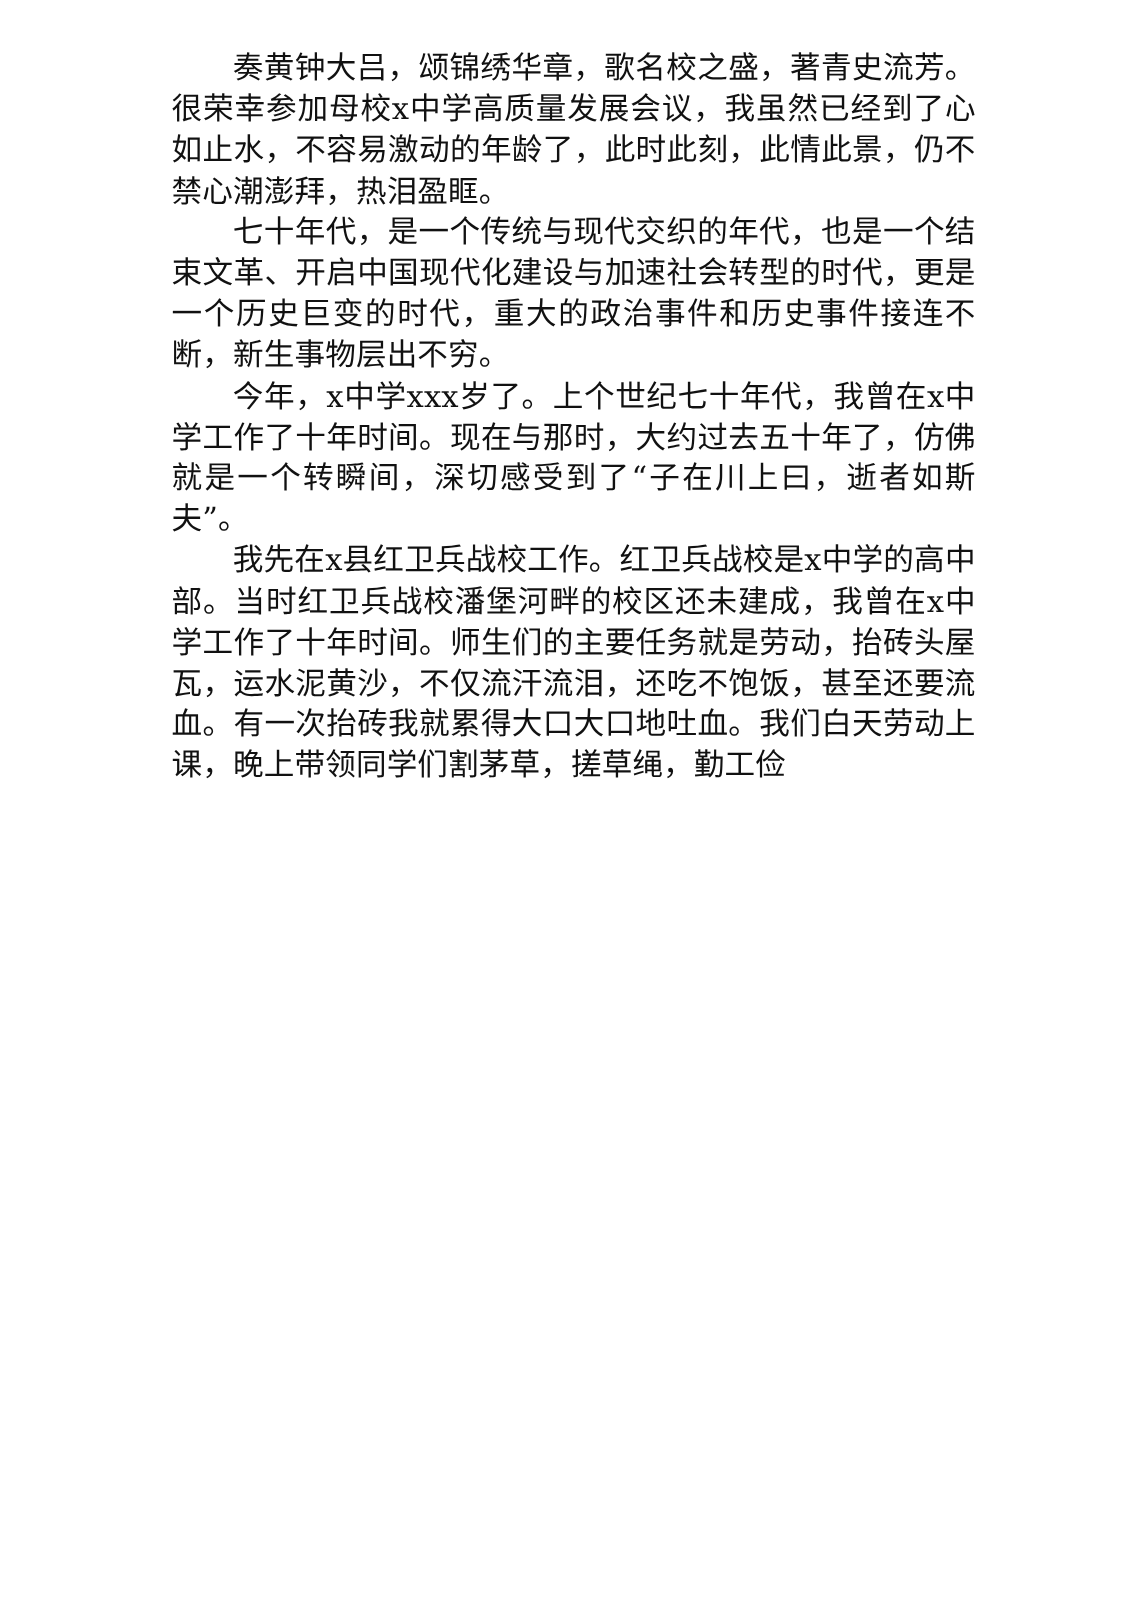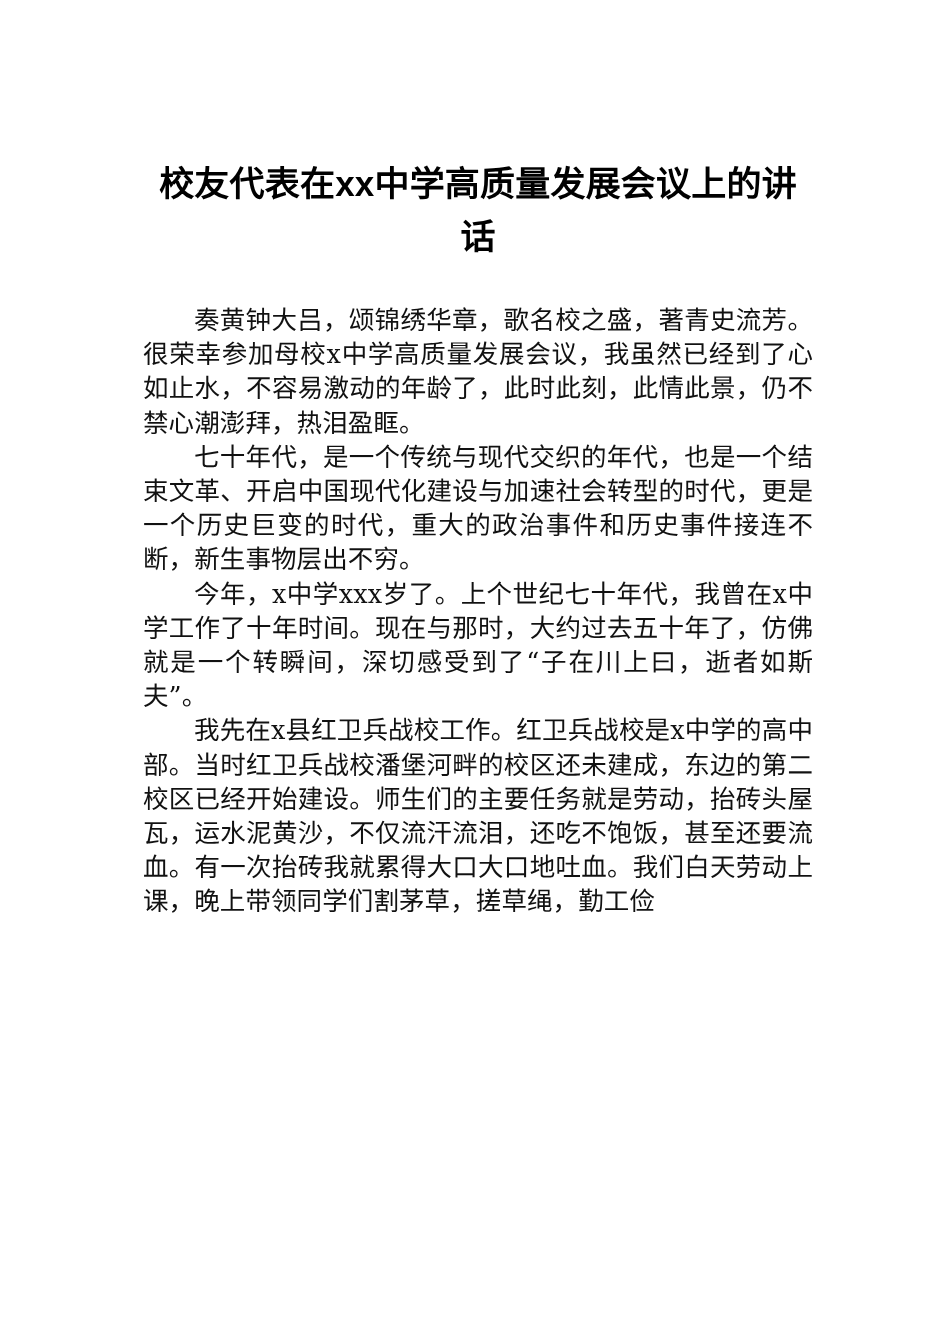--- a/index.html
+++ b/index.html
@@ -56,25 +56,22 @@
     word-break: break-all;
     letter-spacing: 0.1px;
   }
 </style>
 </head>
 <body>
 
 <div class="page">
   <div class="page-body">
 
-    <h1 class="doc-title">
-      <span>校友代表在xx中学高质量发展会议上的讲话</span>
-    </h1>
 
     <div class="body-block">
       <p class="para">奏黄钟大吕，颂锦绣华章，歌名校之盛，著青史流芳。很荣幸参加母校x中学高质量发展会议，我虽然已经到了心如止水，不容易激动的年龄了，此时此刻，此情此景，仍不禁心潮澎拜，热泪盈眶。</p>
       <p class="para">七十年代，是一个传统与现代交织的年代，也是一个结束文革、开启中国现代化建设与加速社会转型的时代，更是一个历史巨变的时代，重大的政治事件和历史事件接连不断，新生事物层出不穷。</p>
       <p class="para">今年，x中学xxx岁了。上个世纪七十年代，我曾在x中学工作了十年时间。现在与那时，大约过去五十年了，仿佛就是一个转瞬间，深切感受到了“子在川上曰，逝者如斯夫”。</p>
-      <p class="para">我先在x县红卫兵战校工作。红卫兵战校是x中学的高中部。当时红卫兵战校潘堡河畔的校区还未建成，东边的第二校区已经开始建设。师生们的主要任务就是劳动，抬砖头屋瓦，运水泥黄沙，不仅流汗流泪，还吃不饱饭，甚至还要流血。有一次抬砖我就累得大口大口地吐血。我们白天劳动上课，晚上带领同学们割茅草，搓草绳，勤工俭</p>
+      <p class="para">我先在x县红卫兵战校工作。红卫兵战校是x中学的高中部。当时红卫兵战校潘堡河畔的校区还未建成，我曾在x中学工作了十年时间。师生们的主要任务就是劳动，抬砖头屋瓦，运水泥黄沙，不仅流汗流泪，还吃不饱饭，甚至还要流血。有一次抬砖我就累得大口大口地吐血。我们白天劳动上课，晚上带领同学们割茅草，搓草绳，勤工俭</p>
     </div>
 
   </div>
 </div>
 
 </body></html>

